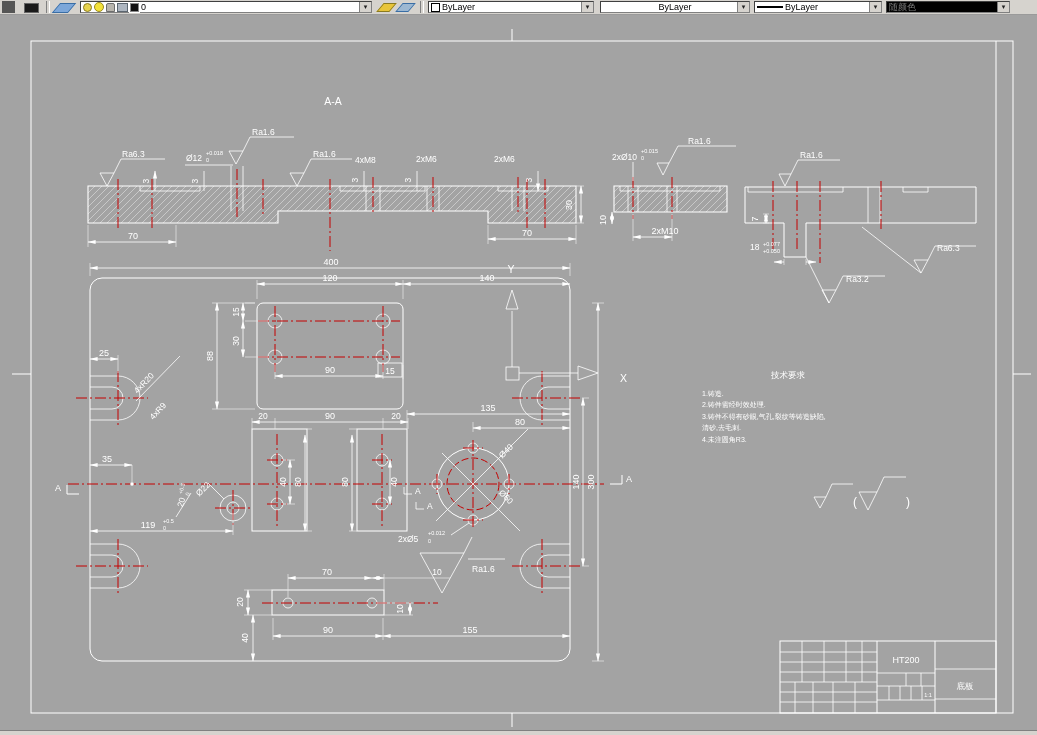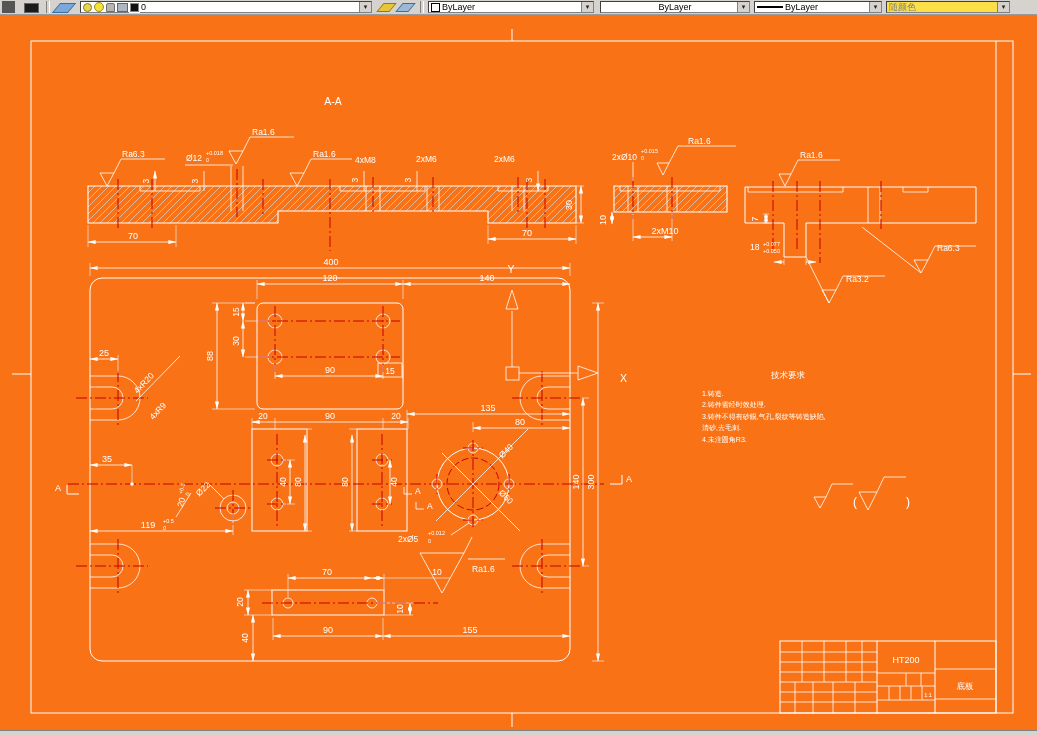--- a/index.html
+++ b/index.html
@@ -2,23 +2,23 @@
 <html><head>
 <meta charset="utf-8">
 <style>
   html,body{margin:0;padding:0;background:#000;}
   body{width:1037px;height:735px;overflow:hidden;font-family:"Liberation Sans",sans-serif;}
   .toolbar{position:relative;height:14px;background:#d6d3ce;border-bottom:1px solid #9a9a9a;font-size:9px;}
   .tbtn{position:absolute;top:1px;height:12px;background:#d6d3ce;}
   .sep{position:absolute;top:1px;width:2px;height:12px;border-left:1px solid #808080;border-right:1px solid #fff;}
   .combo{position:absolute;top:1px;height:12px;background:#fff;border:1px solid #808080;border-top-color:#404040;border-left-color:#404040;display:flex;align-items:center;gap:2px;padding:0 2px;box-sizing:border-box;color:#000;}
   .combo .arrow{position:absolute;right:0;top:0;width:11px;height:10px;background:#d6d3ce;border-left:1px solid #808080;font-size:7px;line-height:10px;text-align:center;color:#222;}
-  .combo.disabled{background:#fde047;color:#7d7d7d;align-items:center;}
+  .combo.disabled{background:#000000;color:#7d7d7d;align-items:center;}
   .mini{display:inline-block;flex:0 0 auto;}
-  .canvas{position:relative;height:715px;background:#f97316;}
+  .canvas{position:relative;height:715px;background:#a3a3a3;}
   .strip{height:6px;background:#d6d3ce;border-top:1px solid #808080;}
   svg text{fill:#fff;font-family:"Liberation Sans",sans-serif;font-size:9px;}
   .tc{text-anchor:middle;}
   .ts{font-size:5.5px;}
   .t8{font-size:8.5px;}
   .t7{font-size:7px;}
   .t10{font-size:10.5px;}
   .w{stroke:#fff;fill:none;stroke-width:1;}
   .w8{stroke:#fff;fill:none;stroke-width:.8;}
   .ext{stroke:#e8e8e8;fill:none;stroke-width:.7;}

